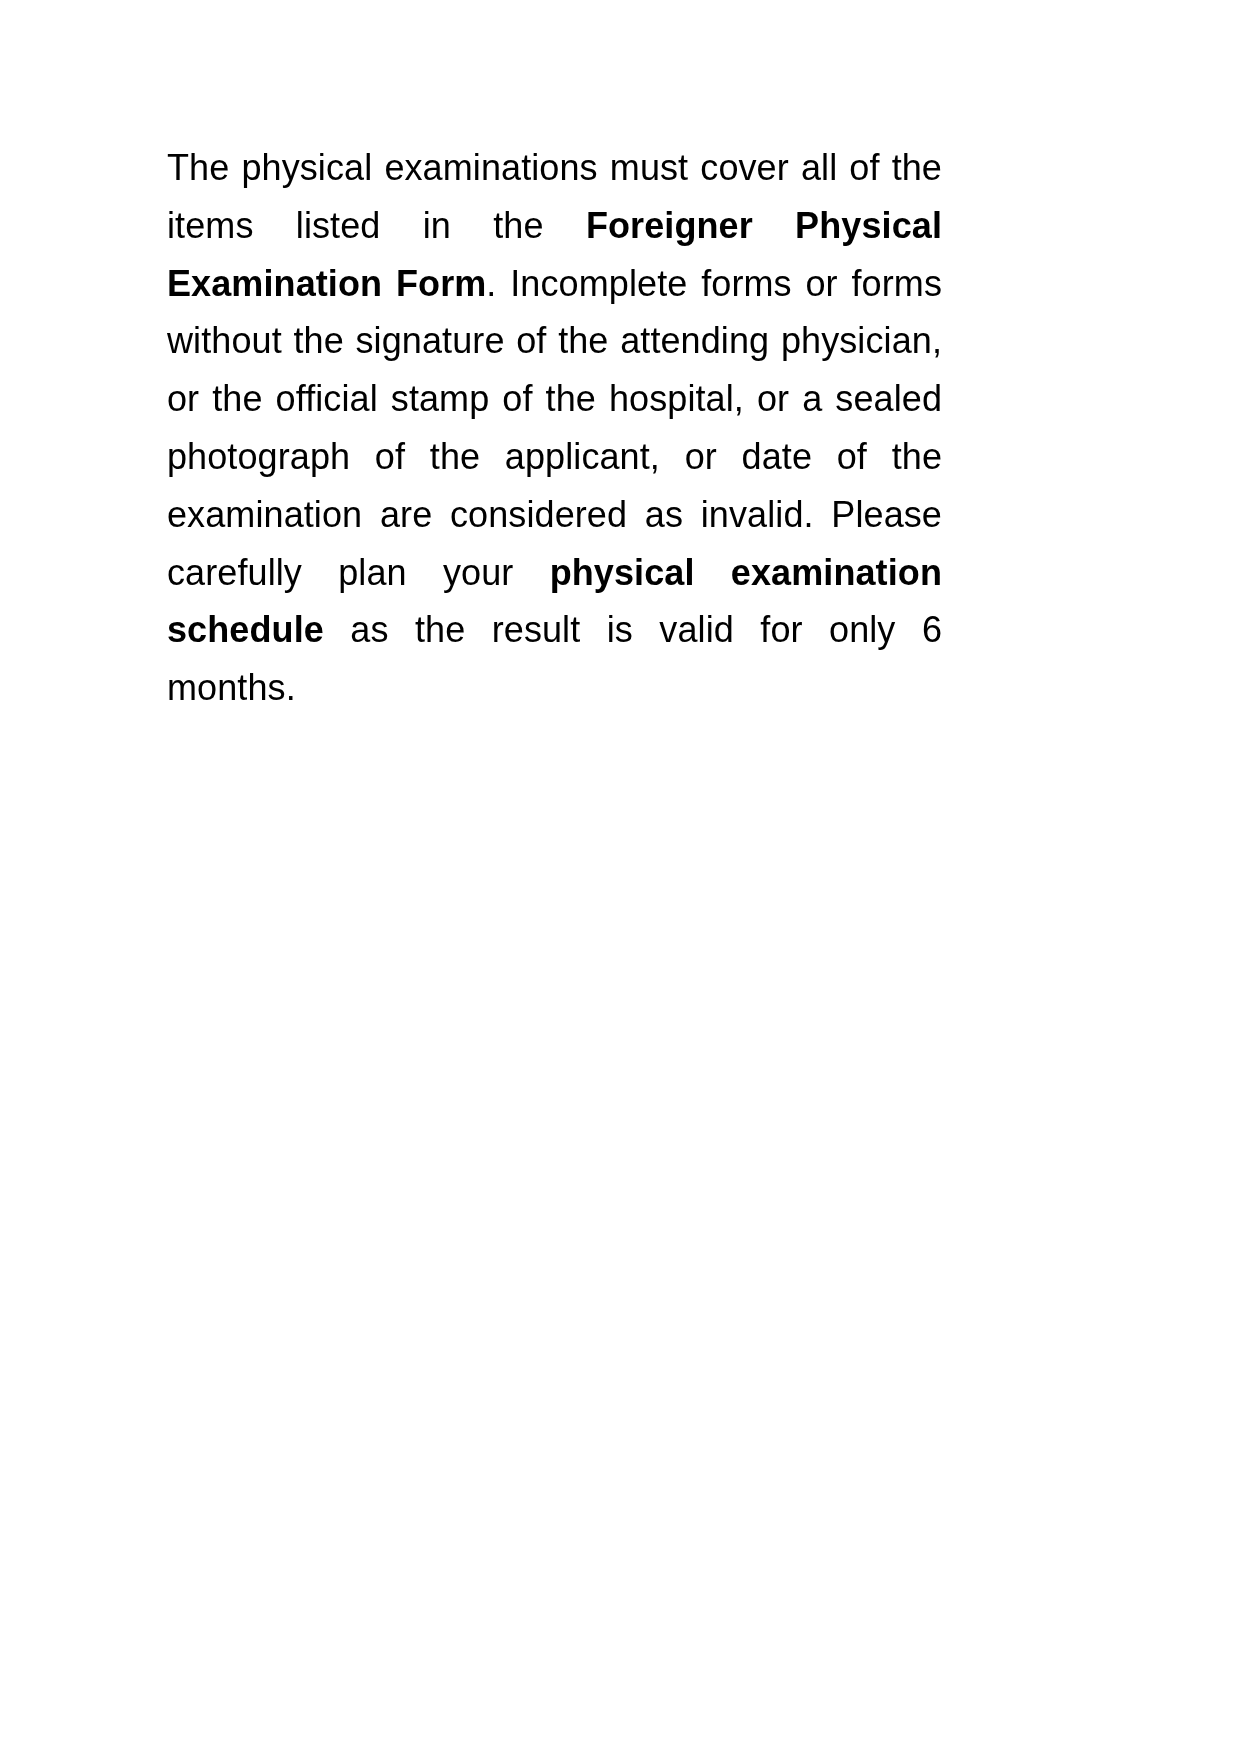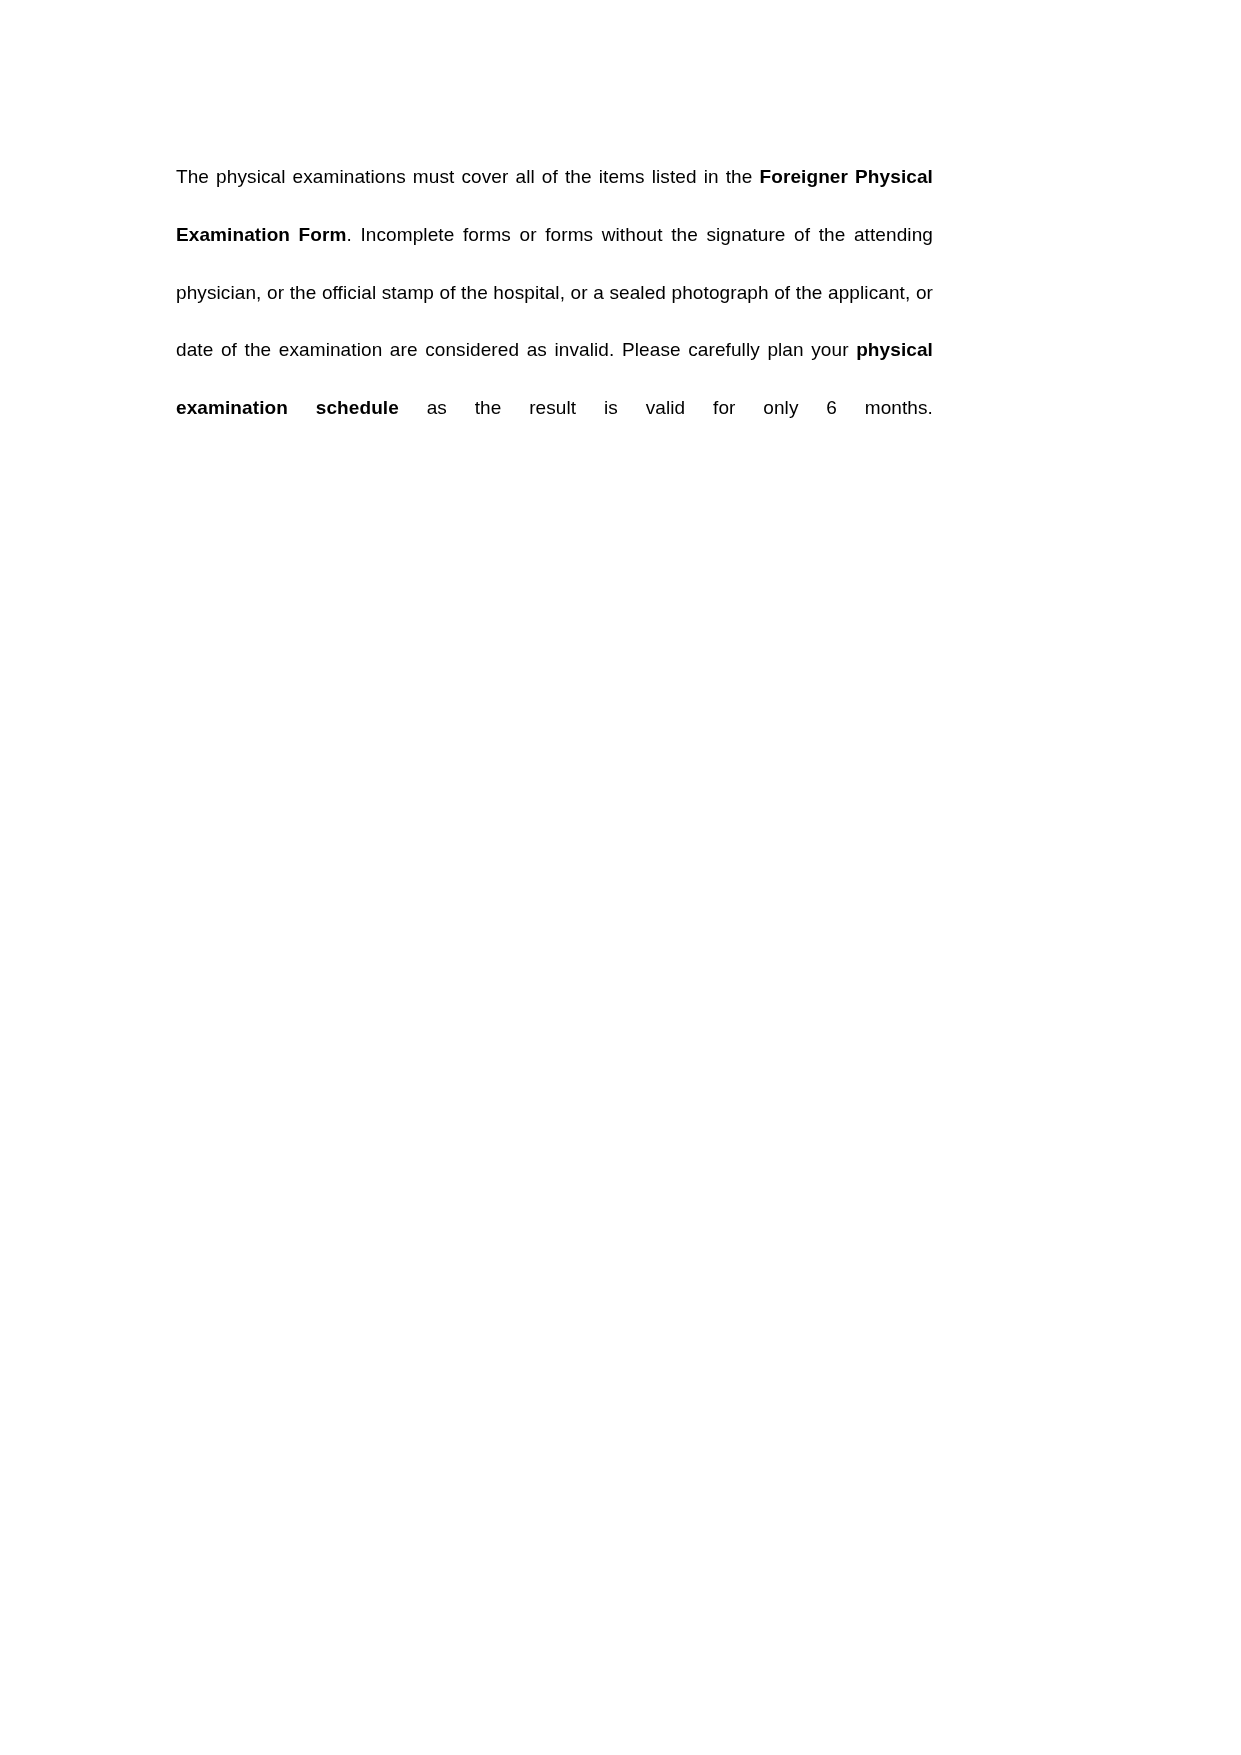--- a/index.html
+++ b/index.html
@@ -21,23 +21,23 @@
     background: #ffffff;
     box-sizing: border-box;
   }
   .content-block {
     position: absolute;
     left: 167px;
     top: 139px;
     width: 775px;
   }
   .body-paragraph {
-    margin: 9px;
+    margin: 0;
     padding: 0;
-    font-size: 19px;
+    font-size: 36px;
     line-height: 57.8px;
     text-align: justify;
     text-justify: inter-word;
     color: #000000;
     font-weight: normal;
     letter-spacing: 0.1px;
     word-spacing: 0px;
     
     transform-origin: left top;
   }

